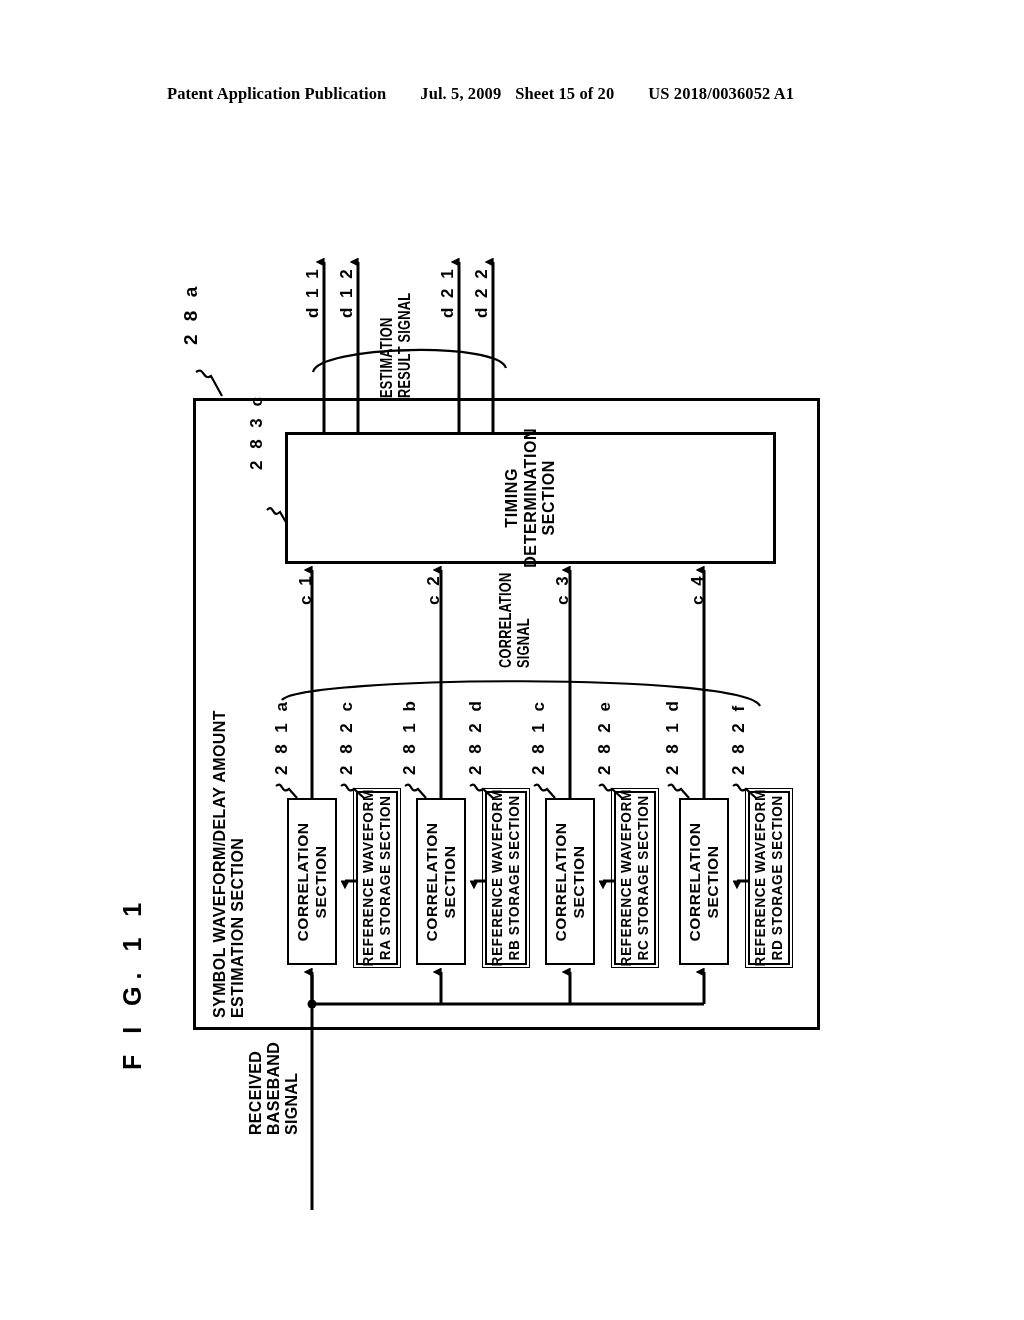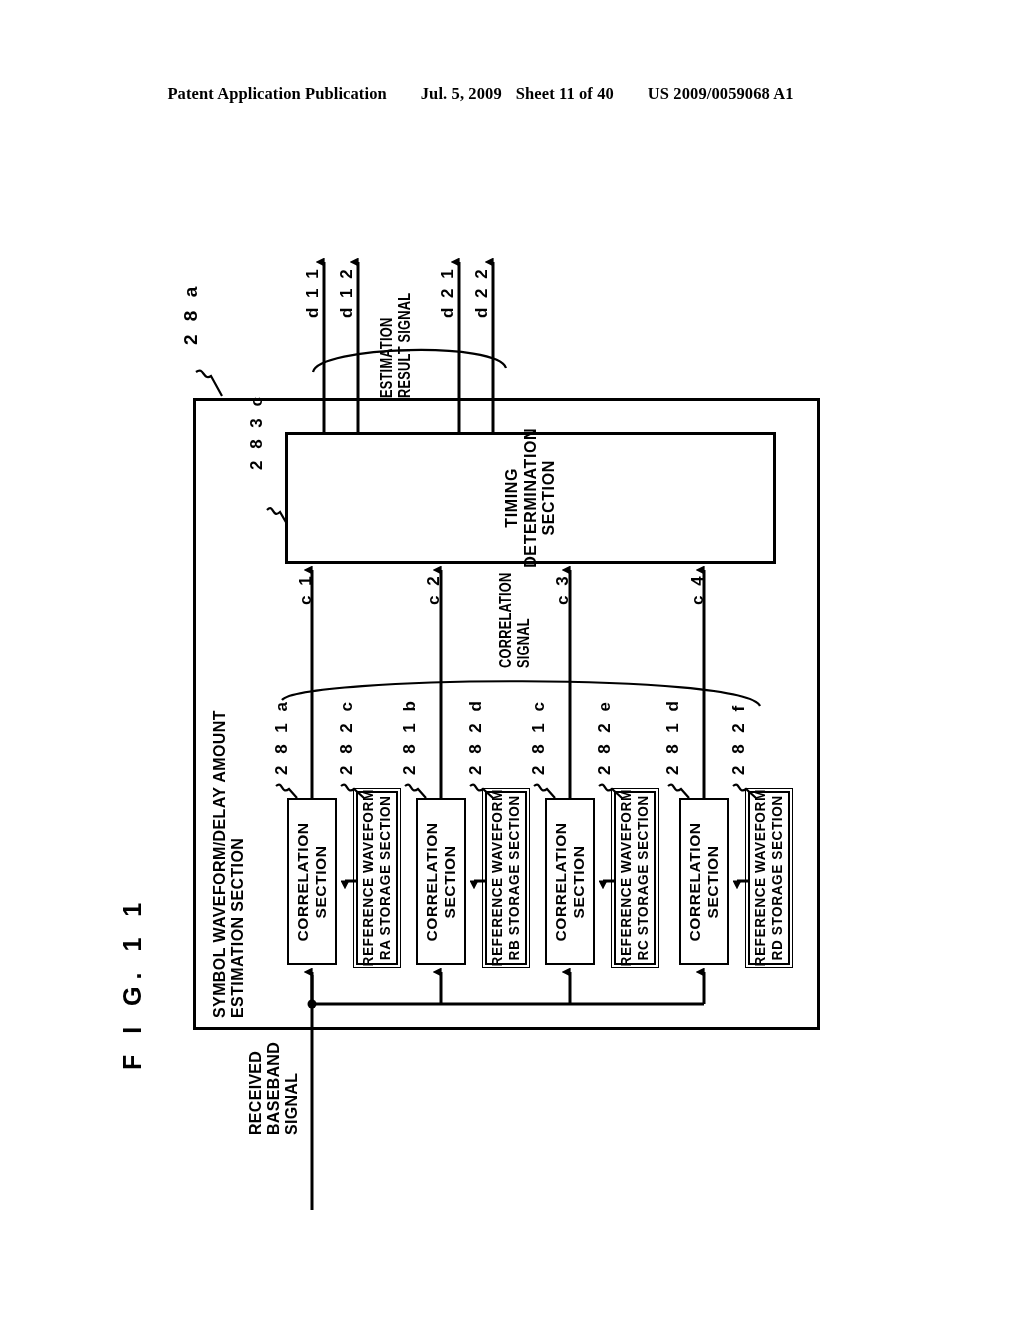--- a/index.html
+++ b/index.html
@@ -139,22 +139,22 @@
     height: 1320px;
     pointer-events: none;
   }
 </style>
 </head>
 <body>
 
 <div id="page-header">
   <span class="h-pub">Patent Application Publication</span>
   <span class="h-date">Jul. 5, 2009</span>
-  <span class="h-sheet">Sheet 11 of 40</span>
-  <span class="h-patno">US 2009/0059068 A1</span>
+  <span class="h-sheet">Sheet 15 of 20</span>
+  <span class="h-patno">US 2018/0036052 A1</span>
 </div>
 
 <div id="fig-label">F I G.  1 1</div>
 
 <div id="outer-box" class="box" style="left:193px; top:398px; width:627px; height:632px;"></div>
 
 <div class="refnum" style="left:180px; top:345px; font-size:19px; letter-spacing:4px;">2 8 a</div>
 
 <div class="vtext" style="left:211px; top:1018px; font-size:16px; letter-spacing:0.4px;">
   <div>SYMBOL WAVEFORM/DELAY AMOUNT</div>

